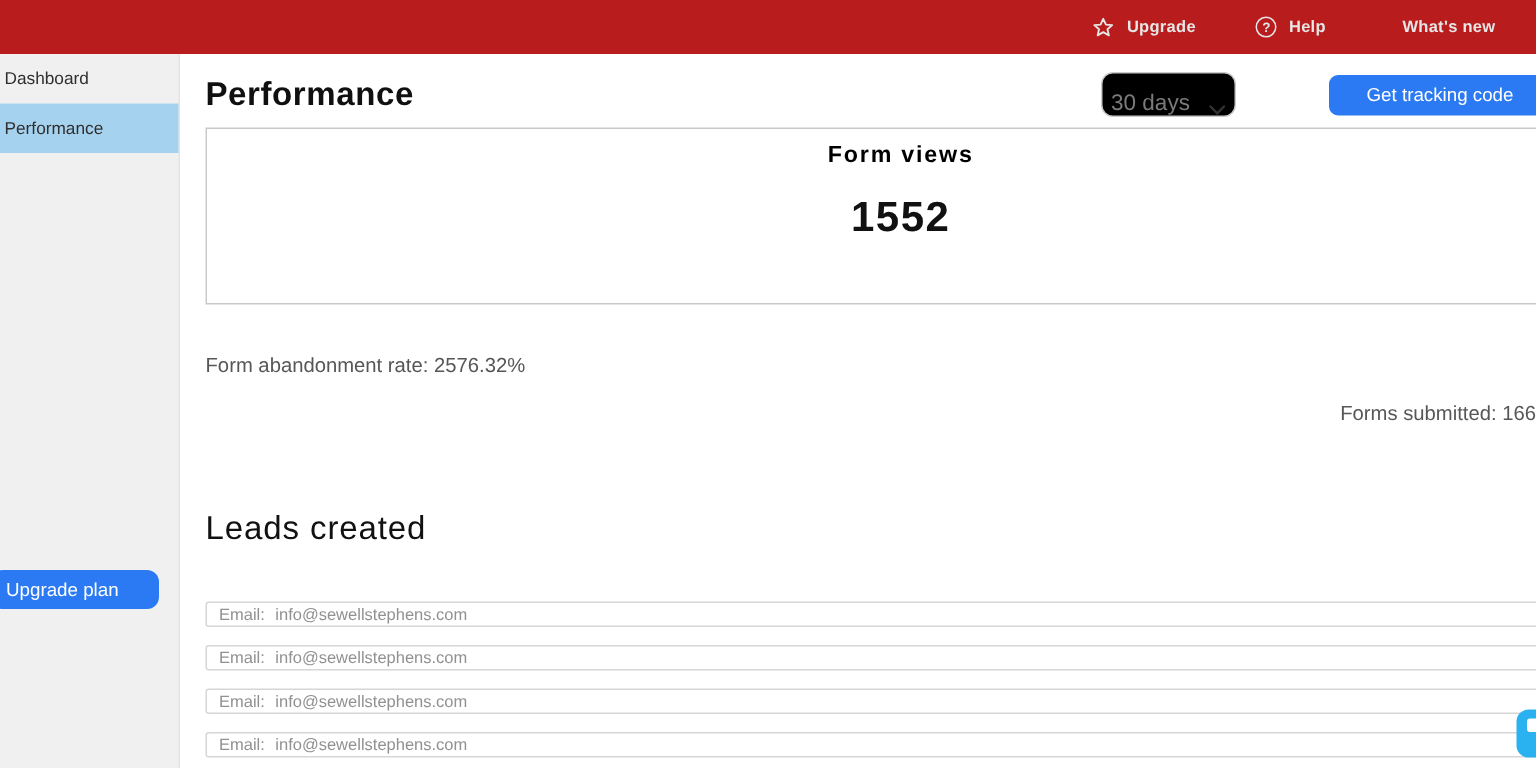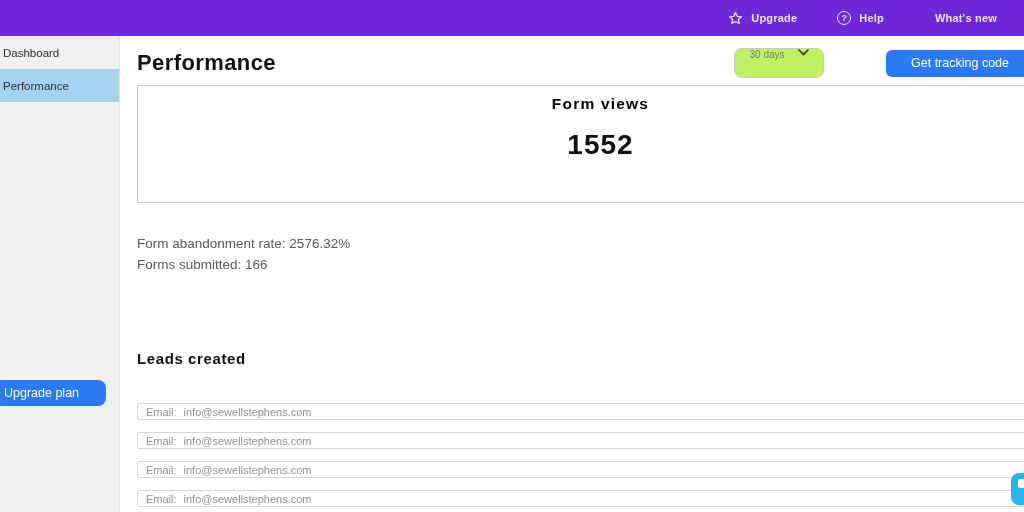--- a/index.html
+++ b/index.html
@@ -1,20 +1,20 @@
 <!DOCTYPE html>
 <html><head>
 <meta charset="utf-8">
 <style>
   * { margin:0; padding:0; box-sizing:border-box; }
   html,body { width:1024px; height:512px; overflow:hidden;
     font-family:"Liberation Sans","DejaVu Sans",sans-serif; background:#fff; }
 
   
-  .topbar { height:36px; background:#6d28d9; display:flex; align-items:center;
+  .topbar { height:36px; background:#b91c1c; display:flex; align-items:center;
     justify-content:flex-end; padding-right:27px; }
   .tb-group { display:flex; align-items:center; gap:8px; color:#e6e6e6;
     font-size:11px; font-weight:700; letter-spacing:.2px; cursor:pointer; }
   .tb-upgrade { margin-right:40px; }
   .tb-help { margin-right:51px; }
   .help-circle { width:14px; height:14px; border:1.4px solid #e6e6e6; border-radius:50%;
     display:flex; align-items:center; justify-content:center; font-size:9px; font-weight:700; }
 
   
   .sidebar { position:absolute; left:0; top:36px; bottom:0; width:120px;
@@ -25,38 +25,38 @@
   .upgrade-plan { position:absolute; left:-6px; bottom:106px; width:112px; height:26px;
     background:#2b7af3; color:#fff; border:none; border-radius:8px; font-size:12.5px;
     font-family:inherit; padding-left:10px; text-align:left; cursor:pointer; }
 
   
   .main { position:absolute; left:120px; top:36px; right:0; bottom:0;
     background:#fff; padding-left:17px; overflow:hidden; }
   .head-row { margin-top:11px; height:32px; display:flex; align-items:center; }
   .page-title { font-size:22px; font-weight:700; letter-spacing:.4px; color:#101010; }
   .period { margin-left:auto; width:90px; height:30px; border:1px solid #c9c9c9;
-    border-radius:8px; background:#bef264; display:flex; align-items:flex-start;
-    justify-content:center; gap:13px; font-size:10px; color:#7a7a7a; cursor:pointer; }
+    border-radius:8px; background:#000000; display:flex; align-items:flex-end;
+    justify-content:center; gap:13px; font-size:15px; color:#7a7a7a; cursor:pointer; }
   .track-btn { margin-left:62px; margin-right:-10px; width:148px; height:27px;
     background:#2b7af3; color:#fff; border:none; border-radius:6px; font-size:12.5px;
     font-family:inherit; cursor:pointer; }
 
   .views-panel { margin-top:6px; width:927px; height:118px; border:1px solid #c9c9c9;
     background:#fff; text-align:center; }
   .views-title { padding-top:9px; font-size:15.5px; font-weight:600;
     letter-spacing:1.2px; color:#000; }
   .views-value { margin-top:16px; font-size:28px; font-weight:600;
     letter-spacing:1px; color:#111; }
 
   .stat { font-size:13.5px; color:#575757; }
   .stat-1 { margin-top:33px; }
-  .stat-2 { margin-top:6px; }
+  .stat-2 { margin-top:17px;text-align:right; }
 
-  .leads-title { margin-top:78px; font-size:15px; font-weight:700;
+  .leads-title { margin-top:56px; font-size:22px; font-weight:400;
     letter-spacing:.6px; color:#111; }
   .leads-list { margin-top:36px; }
   .lead-row { width:927px; height:17px; border:1px solid #d6d6d6; border-radius:2px;
     display:flex; align-items:center; gap:7px; padding-left:8px; margin-bottom:12px;
     font-size:11px; color:#919191; background:#fff; cursor:text; }
 
   .chat-bubble { position:absolute; right:-21px; bottom:7px; width:34px; height:32px;
     background:#29b2ef; border-radius:8px; cursor:pointer; }
   .chat-glyph { position:absolute; left:7px; top:6px; width:9px; height:9px;
     background:#fff; border-radius:2px; }

